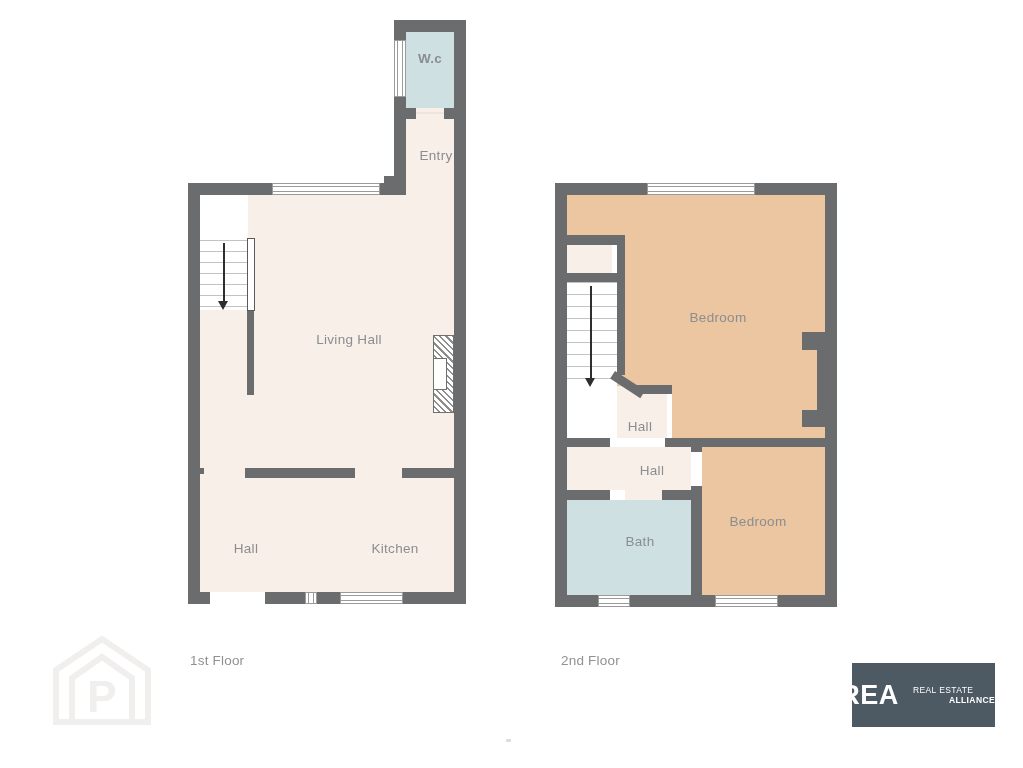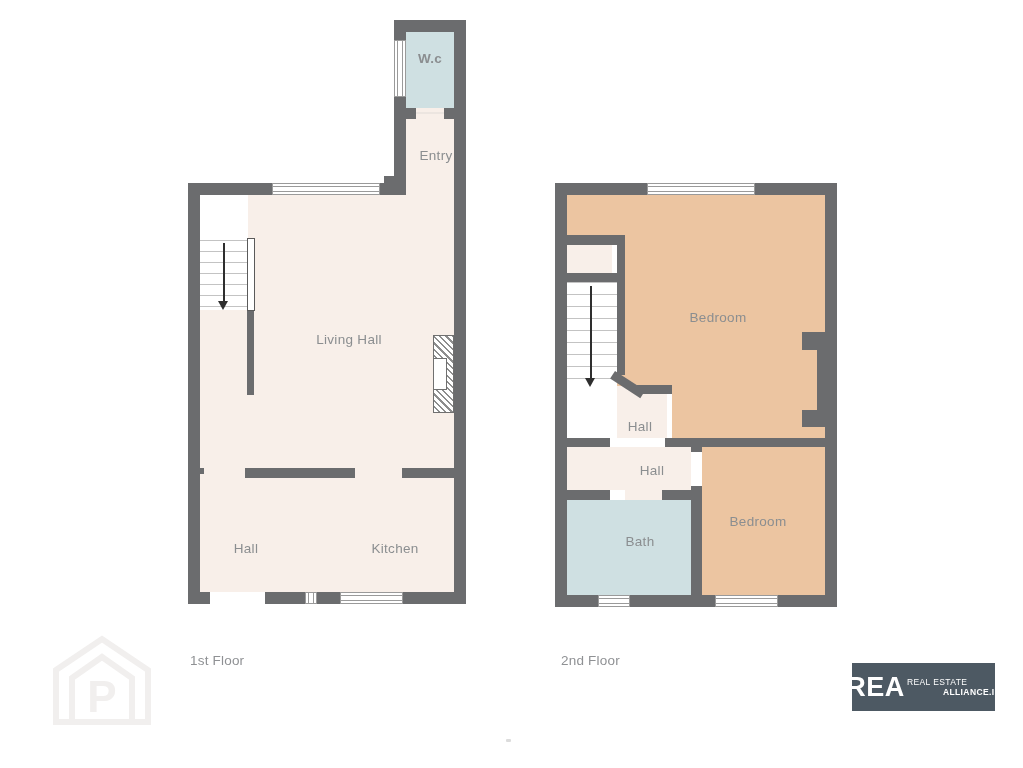--- a/index.html
+++ b/index.html
@@ -28,21 +28,21 @@
   .arrow-head{position:absolute;width:0;height:0;border-left:5.5px solid transparent;
               border-right:5.5px solid transparent;border-top:9px solid #2e2e2e;}
   .fireplace{position:absolute;border:1px solid #707070;box-sizing:border-box;
     background:repeating-linear-gradient(45deg,#ffffff 0,#ffffff 3px,#8d8d8d 3px,#8d8d8d 4.5px);}
   .fp-recess{position:absolute;background:#fff;border:1px solid #707070;box-sizing:border-box;}
   .diag{position:absolute;background:#6b6c6e;transform:rotate(33deg);transform-origin:0 0;}
   .doorline{position:absolute;background:#ece5e0;}
   .doorwhite{position:absolute;background:#ffffff;}
   
   .logo{position:absolute;left:852px;top:663px;width:143px;height:82px;}
-  .logo-top{height:48px;background:#4d5963;display:flex;align-items:center;justify-content:center;gap:1px;}
+  .logo-top{height:64px;background:#4d5963;display:flex;align-items:center;justify-content:center;gap:7px;}
   .logo-rea{color:#fff;font-weight:bold;font-size:27px;letter-spacing:.5px;line-height:1;}
   .logo-div{width:1px;height:24px;background:#fff;}
   .logo-tag{color:#fff;font-size:8.5px;line-height:10.5px;letter-spacing:.4px;}
   .logo-tag .b{font-weight:bold;margin-left:36px;}
   .logo-green{height:28px;background:#79b543;display:flex;align-items:center;justify-content:center;}
   .logo-office{color:#fff;font-weight:bold;font-size:16px;letter-spacing:2.5px;}
   .watermark{position:absolute;left:46px;top:628px;}
   .center-dot{position:absolute;left:506px;top:739px;width:5px;height:3px;background:#dcdcdc;border-radius:1px;}
 </style>
 </head>

